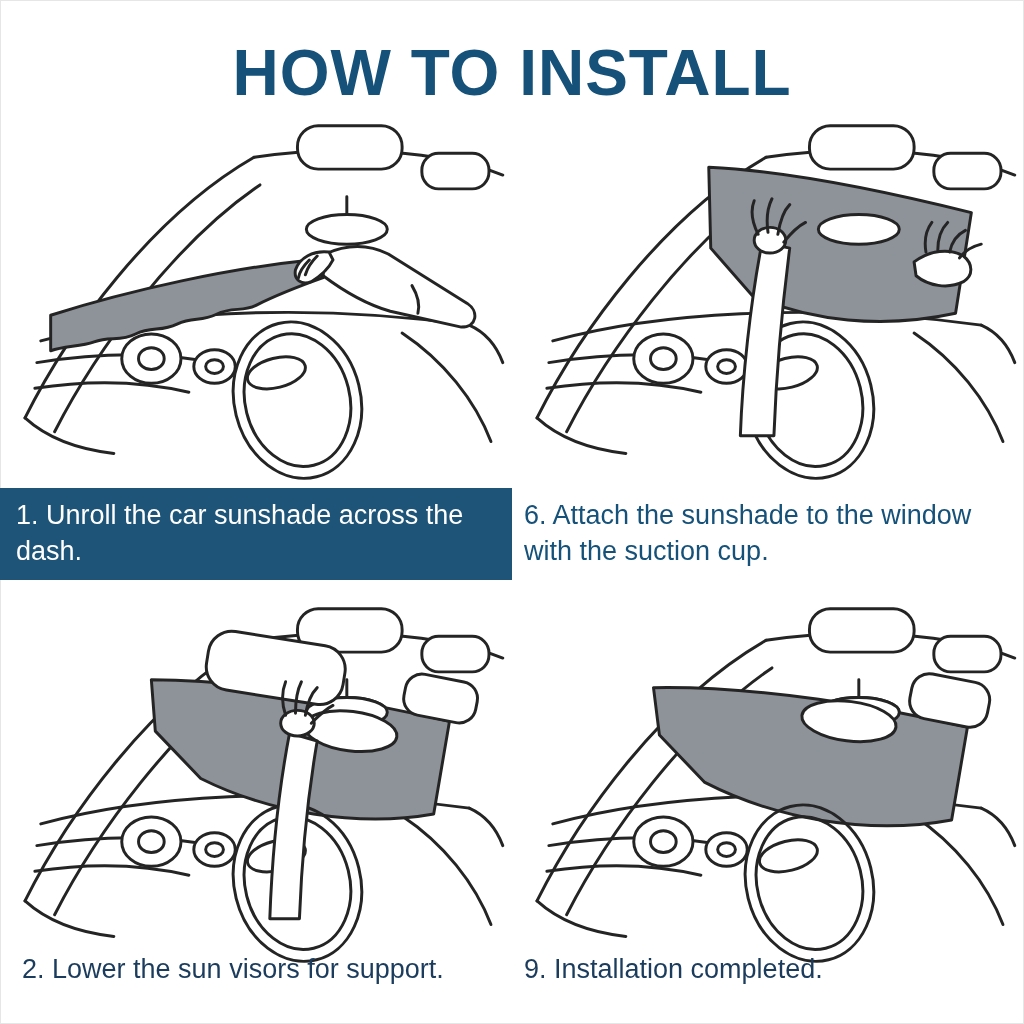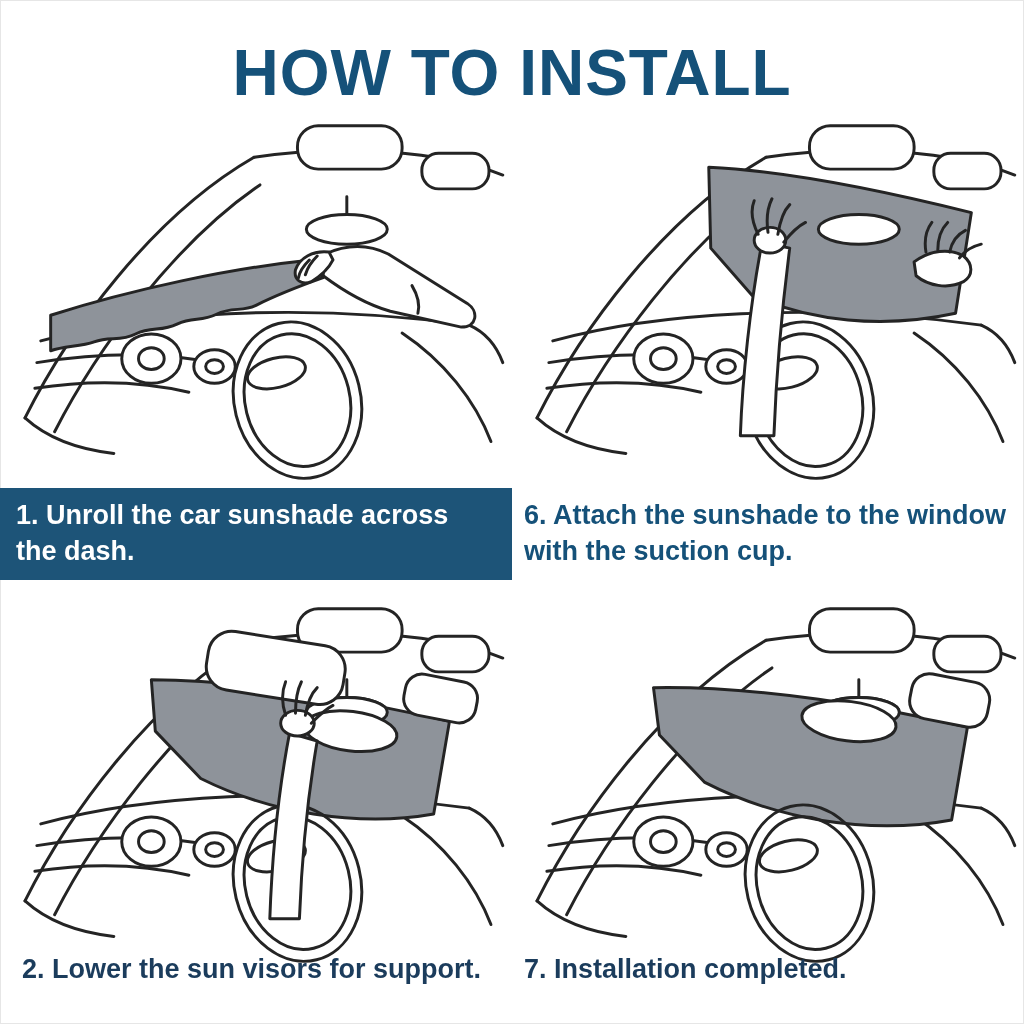--- a/index.html
+++ b/index.html
@@ -9,21 +9,21 @@
 
   .title{position:absolute;top:22px;left:0;width:1024px;text-align:center;
          font-size:64px;font-weight:700;letter-spacing:1px;color:#155179;margin-top:14px;}
 
   .panel{position:absolute;width:512px;height:385px;}
   .panel svg{width:100%;height:100%;display:block;}
   #p1{left:0;top:102px;} #p2{left:512px;top:102px;}
   #p3{left:0;top:585px;} #p4{left:512px;top:585px;}
 
   .band-left{position:absolute;left:0;top:488px;width:512px;height:92px;background:#1d5478;box-sizing:border-box;}
-  .caption{font-size:27px;font-weight:700;line-height:1.32;}
+  .caption{font-size:27px;font-weight:400;line-height:1.32;}
   .cap1{position:absolute;left:16px;top:498px;width:480px;color:#ffffff;}
   .cap2{position:absolute;left:524px;top:498px;width:492px;color:#155179;}
   .cap3{position:absolute;left:22px;top:952px;width:485px;color:#1b3c5c;}
   .cap4{position:absolute;left:524px;top:952px;width:492px;color:#1b3c5c;}
 
   
   .ln{stroke:#242424;stroke-width:3;fill:none;stroke-linecap:round;stroke-linejoin:round;}
   .wh{fill:#ffffff;}
   .gr{fill:#8e939a;}
 </style>
@@ -123,13 +123,13 @@
     <use href="#cab"></use>
     <path class="ln gr" d="M140 104 C 248 102, 372 124, 458 144 L 442 238 C 356 254, 262 236, 192 200 L 146 152 Z"></path>
     <ellipse class="ln wh" cx="348" cy="129" rx="41" ry="15"></ellipse>
     <ellipse class="ln wh" cx="338" cy="138" rx="48" ry="20" transform="rotate(7 338 138)"></ellipse>
     <rect class="ln wh" x="400" y="94" width="80" height="46" rx="18" transform="rotate(11 440 117)"></rect>
     <use href="#fore"></use>
   </svg>
 </div>
 
 <div class="caption cap3">2. Lower the sun visors for support.</div>
-<div class="caption cap4">7. Installation completed.</div>
+<div class="caption cap4">9. Installation completed.</div>
 
 </body></html>

